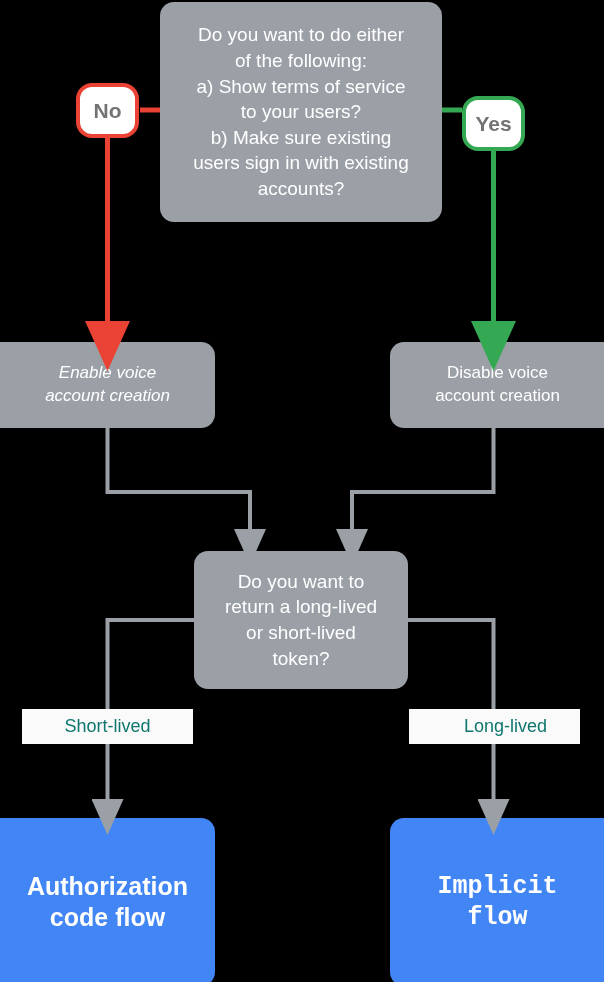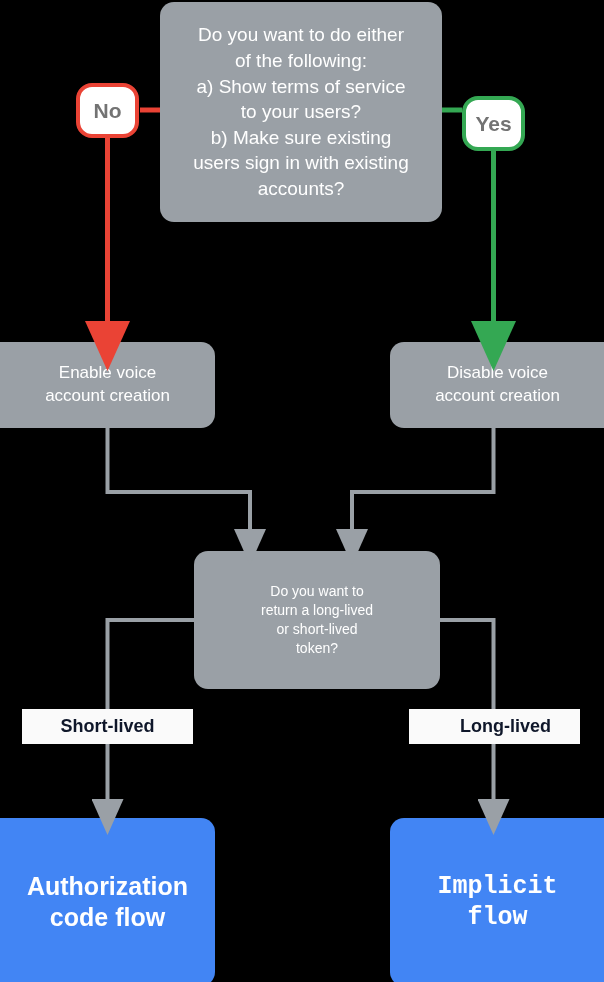--- a/index.html
+++ b/index.html
@@ -51,35 +51,35 @@
     width: 282px;
     height: 220px;
     font-size: 19px;
     padding: 16px 14px;
   }
 
   
   #question-token {
     left: 194px;
     top: 551px;
-    width: 246px;
+    width: 214px;
     height: 138px;
-    font-size: 14px;
+    font-size: 19px;
     padding: 6px 14px;
   }
 
   
   #enable-voice {
     left: -40px;
     top: 342px;
     width: 255px;
     height: 86px;
     font-size: 17px;
   }
-  #enable-voice .node-text { padding-left: 40px; }
+  #enable-voice .node-text { padding-left: 40px; font-style: italic; }
 
   #disable-voice {
     left: 390px;
     top: 342px;
     width: 255px;
     height: 86px;
     font-size: 17px;
   }
   #disable-voice .node-text { padding-right: 40px; text-align: center; }
 
@@ -131,23 +131,23 @@
   }
 
   
   .edge-label {
     position: absolute;
     box-sizing: border-box;
     display: flex;
     align-items: center;
     justify-content: center;
     background: #fafafa;
-    color: #0f172a;
+    color: #0f766e;
     font-size: 18px;
-    font-weight: bold;
+    font-weight: normal;
     z-index: 5;
   }
   #label-short {
     left: 22px;
     top: 709px;
     width: 171px;
     height: 35px;
   }
   #label-long {
     left: 409px;

